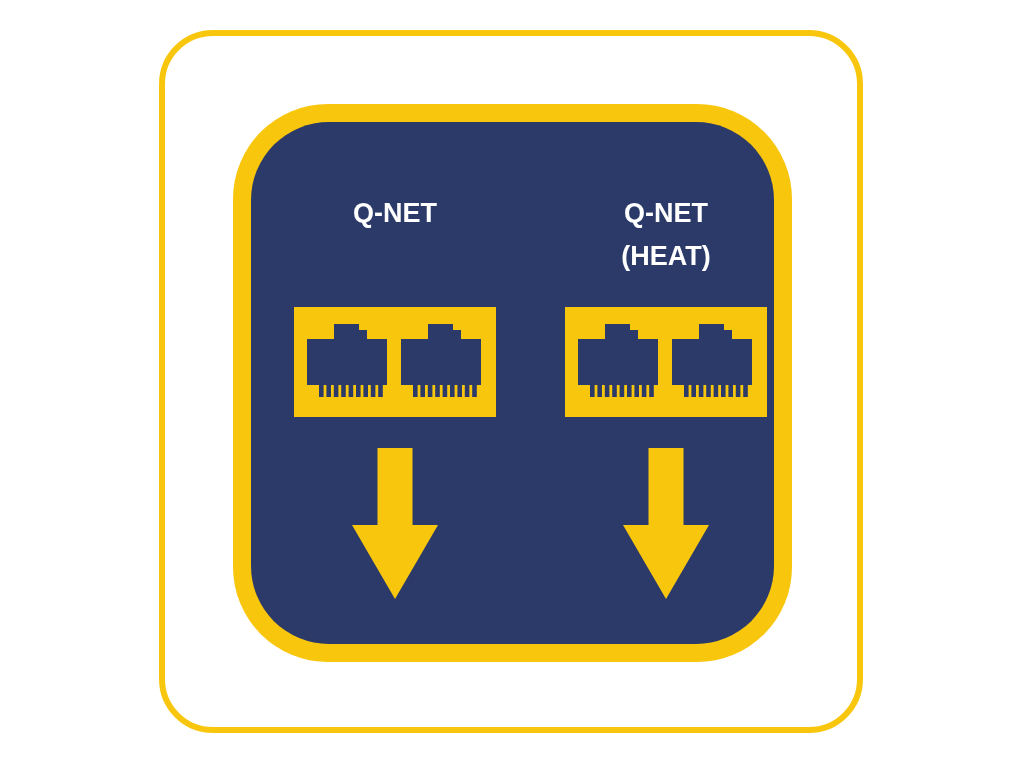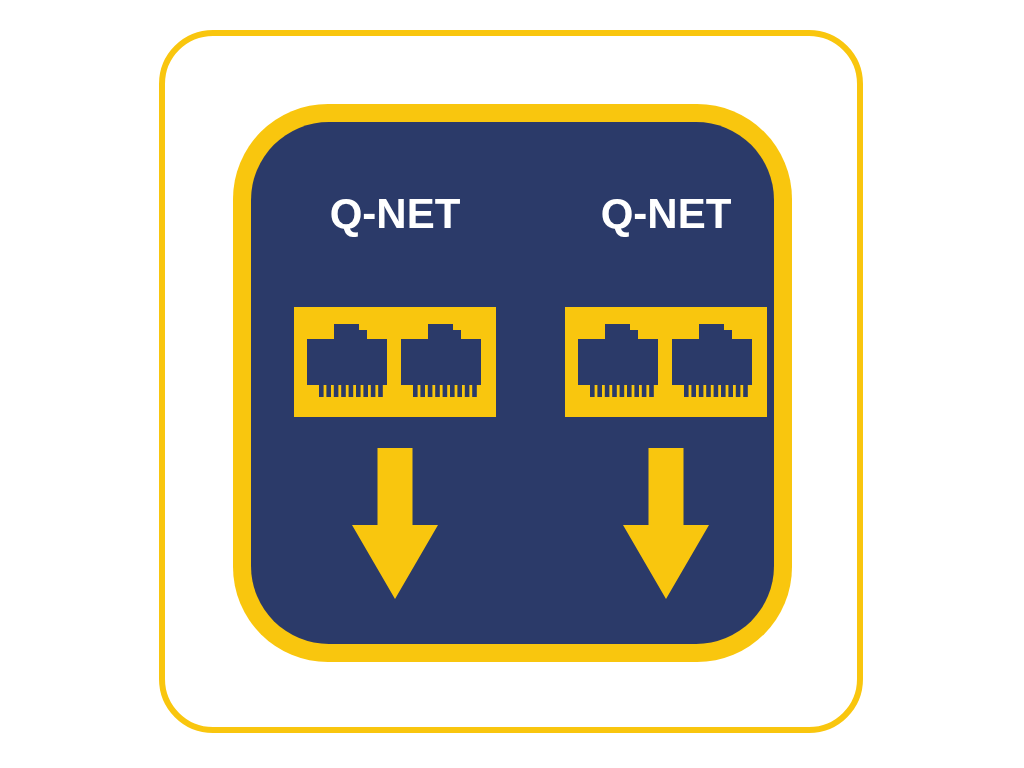--- a/index.html
+++ b/index.html
@@ -43,21 +43,21 @@
   }
   .col-control{left:41px;}   
   .col-heat{left:312px;}     
   .port-label{
     position:absolute;
     top:70px;                 
     left:0;width:206px;
     text-align:center;
     color:var(--white);
     font-weight:700;
-    font-size:42px;
+    font-size:27px;
     line-height:43px;
     letter-spacing:0px;
     white-space:nowrap;
   }
   .jack-plate{
     position:absolute;
     top:185px;                
     left:2px;
     width:202px;height:110px;
   }
@@ -117,20 +117,21 @@
           <use href="#plate"></use>
         </svg>
         <svg class="down-arrow" viewBox="0 0 88 152">
           <use href="#arrow"></use>
         </svg>
       </div>
 
       <div class="port-column col-heat">
         <div class="port-label">
           <div>Q-NET</div>
+          <div>(HEAT)</div>
         </div>
         <svg class="jack-plate" viewBox="0 0 202 110">
           <use href="#plate"></use>
         </svg>
         <svg class="down-arrow" viewBox="0 0 88 152">
           <use href="#arrow"></use>
         </svg>
       </div>
 
     </div>

